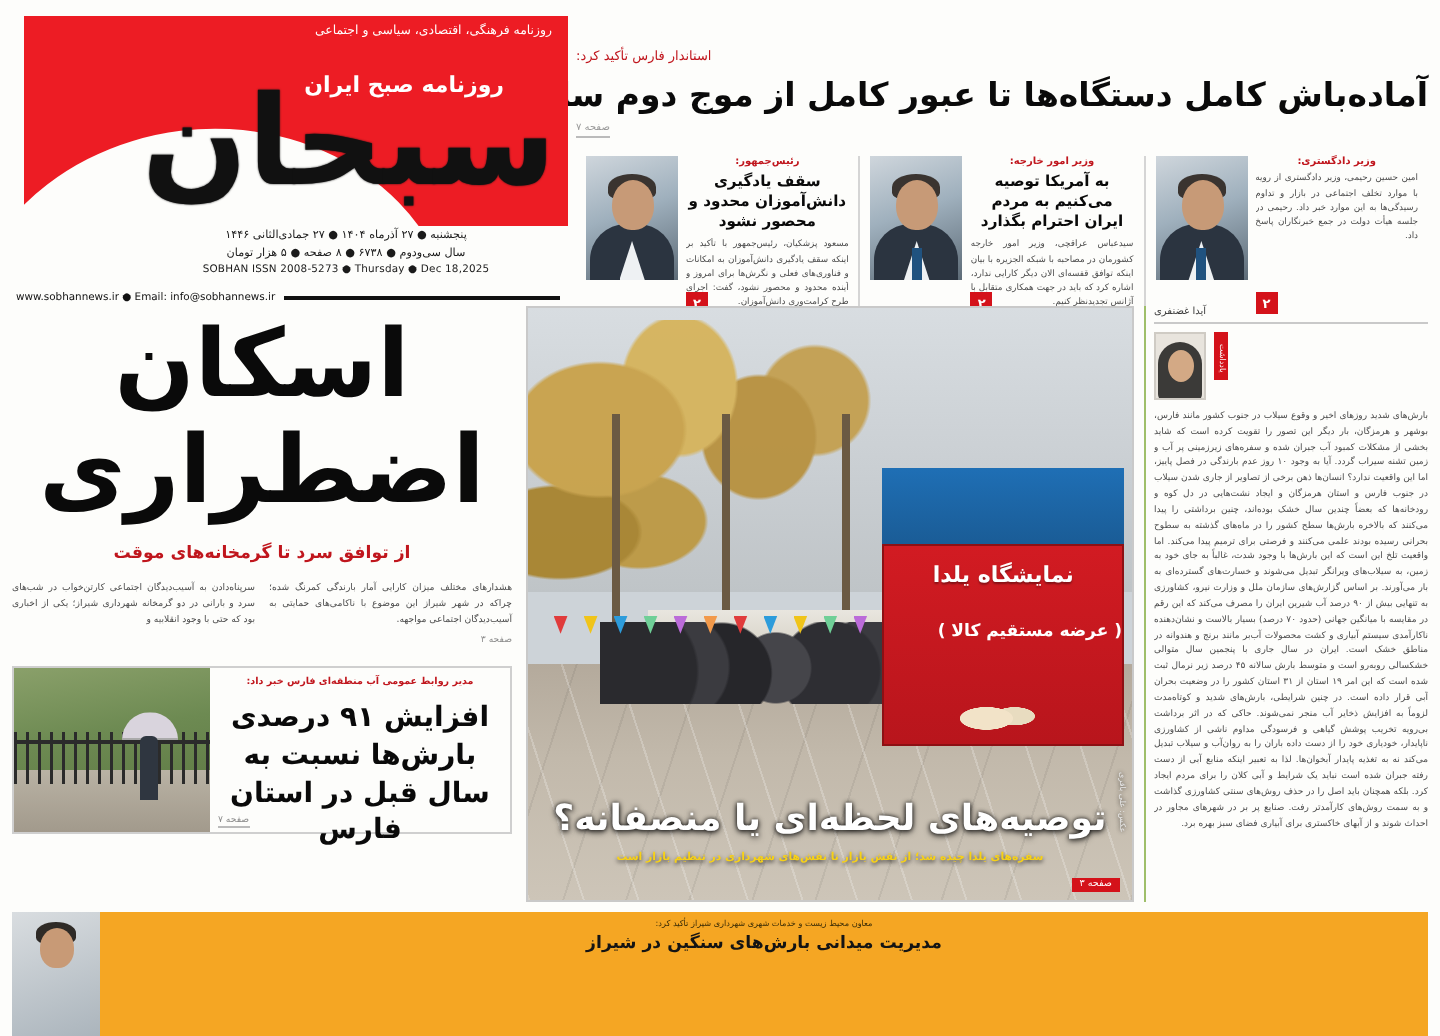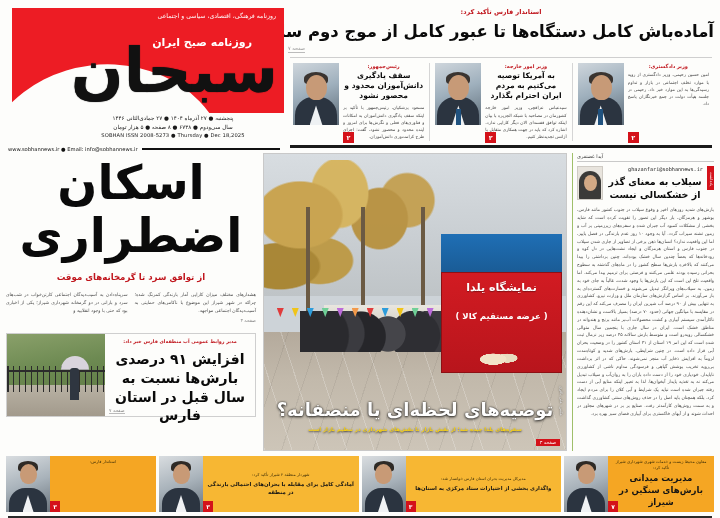--- a/index.html
+++ b/index.html
@@ -111,25 +111,25 @@
     white-space: nowrap;
   }
   .mast-rule .bar {
     flex: 1 1 auto;
     height: 2.5px;
     background: #111;
   }
 
   
   .kicker-red {
-    text-align: center;
+    text-align: left;
     color: #c0161d;
     font-size: 6.5px;
-    font-weight: bold;
-    margin-top: 0;
+    font-weight: normal;
+    margin-top: 16px;
   }
   .lead-headline {
     text-align: center;
     color: #0a0a0a;
     font-size: 16.5px;
     font-weight: bold;
     line-height: 1.3;
     margin-top: 5px;
     white-space: nowrap;
   }
@@ -458,21 +458,21 @@
   .banner-l1 {
     position: absolute; top: 8%; right: 0; left: 0;
     text-align: center;
     color: #ffffff;
     font-size: 11px;
     font-weight: bold;
     text-shadow: 0 1px 1px rgba(0,0,0,.35);
   }
   .banner-l2 {
     position: absolute; top: 38%; right: 0; left: 0;
-    text-align: center;
+    text-align: right;
     color: #ffffff;
     font-size: 8.5px;
     font-weight: bold;
   }
   .banner-fruit {
     position: absolute; bottom: 4%; left: 50%;
     margin-left: -22px;
     width: 44px; height: 22px;
     background:
       radial-gradient(ellipse at 30% 60%, #f2e3c8 0 30%, transparent 31%),
@@ -591,21 +591,21 @@
     line-height: 1.74;
     color: #4a4a4a;
     text-align: justify;
     overflow: hidden;
     flex: 1 1 auto;
   }
 
   
   .bottom-strip {
     display: flex;
-    flex-direction: row;
+    flex-direction: column;
     margin-top: 5px;
     height: 56px;
     gap: 3px;
   }
   .bstrip-item {
     flex: 1 1 0;
     display: flex;
     flex-direction: row-reverse;
     background: #f5a623;
     position: relative;
@@ -765,24 +765,20 @@
   </div>
 
   <div class="main">
 
     <div class="col-left">
       <div class="op-author">آیدا غضنفری</div>
       <div class="op-head-row">
         <div class="op-photo">
           <div class="scarf"></div>
             <div class="face"></div>
-        </div>
-        <div class="op-headtext">
-          <div class="op-email">ghazanfari@sobhannews.ir</div>
-          <div class="op-title">سیلاب به معنای گذر از خشکسالی نیست</div>
         </div>
         <div class="op-tag">یادداشت</div>
       </div>
       <div class="op-body">بارش‌های شدید روزهای اخیر و وقوع سیلاب در جنوب کشور مانند فارس، بوشهر و هرمزگان، بار دیگر این تصور را تقویت کرده است که شاید بخشی از مشکلات کمبود آب جبران شده و سفره‌های زیرزمینی پر آب و زمین تشنه سیراب گردد. آیا به وجود ۱۰ روز عدم بارندگی در فصل پاییز، اما این واقعیت ندارد؟ انسان‌ها ذهن برخی از تصاویر از جاری شدن سیلاب در جنوب فارس و استان هرمزگان و ایجاد نشت‌هایی در دل کوه و رودخانه‌ها که بعضاً چندین سال خشک بوده‌اند، چنین برداشتی را پیدا می‌کنند که بالاخره بارش‌ها سطح کشور را در ماه‌های گذشته به سطوح بحرانی رسیده بودند علمی می‌کنند و فرصتی برای ترمیم پیدا می‌کند. اما واقعیت تلخ این است که این بارش‌ها با وجود شدت، غالباً به جای خود به زمین، به سیلاب‌های ویرانگر تبدیل می‌شوند و خسارت‌های گسترده‌ای به بار می‌آورند. بر اساس گزارش‌های سازمان ملل و وزارت نیرو، کشاورزی به تنهایی بیش از ۹۰ درصد آب شیرین ایران را مصرف می‌کند که این رقم در مقایسه با میانگین جهانی (حدود ۷۰ درصد) بسیار بالاست و نشان‌دهنده ناکارآمدی سیستم آبیاری و کشت محصولات آب‌بر مانند برنج و هندوانه در مناطق خشک است. ایران در سال جاری با پنجمین سال متوالی خشکسالی روبه‌رو است و متوسط بارش سالانه ۴۵ درصد زیر نرمال ثبت شده است که این امر ۱۹ استان از ۳۱ استان کشور را در وضعیت بحران آبی قرار داده است. در چنین شرایطی، بارش‌های شدید و کوتاه‌مدت لزوماً به افزایش ذخایر آب منجر نمی‌شوند. حاکی که در اثر برداشت بی‌رویه تخریب پوشش گیاهی و فرسودگی مداوم ناشی از کشاورزی ناپایدار، خودیاری خود را از دست داده باران را به روان‌آب و سیلاب تبدیل می‌کند نه به تغذیه پایدار آبخوان‌ها. لذا به تعبیر اینکه منابع آبی از دست رفته جبران شده است نباید یک شرایط و آبی کلان را برای مردم ایجاد کرد. بلکه همچنان باید اصل را در حذف روش‌های سنتی کشاورزی گذاشت و به سمت روش‌های کارآمدتر رفت. صنایع پر بر در شهرهای مجاور در احداث شوند و از آبهای خاکستری برای آبیاری فضای سبز بهره برد.</div>
     </div>
 
     <div class="col-center">
       <div class="photo-sky"></div>
       <div class="photo-trees"></div>
       <div class="photo-trunk" style="left:14%"></div>

